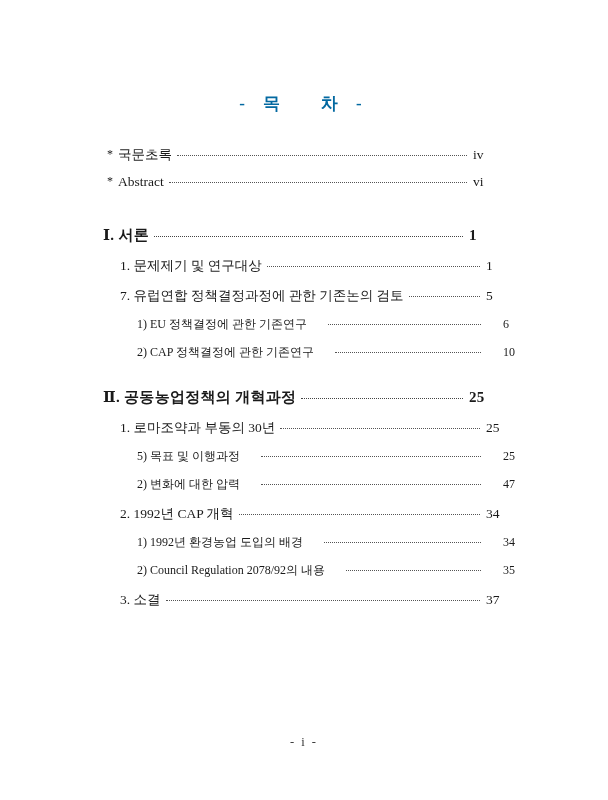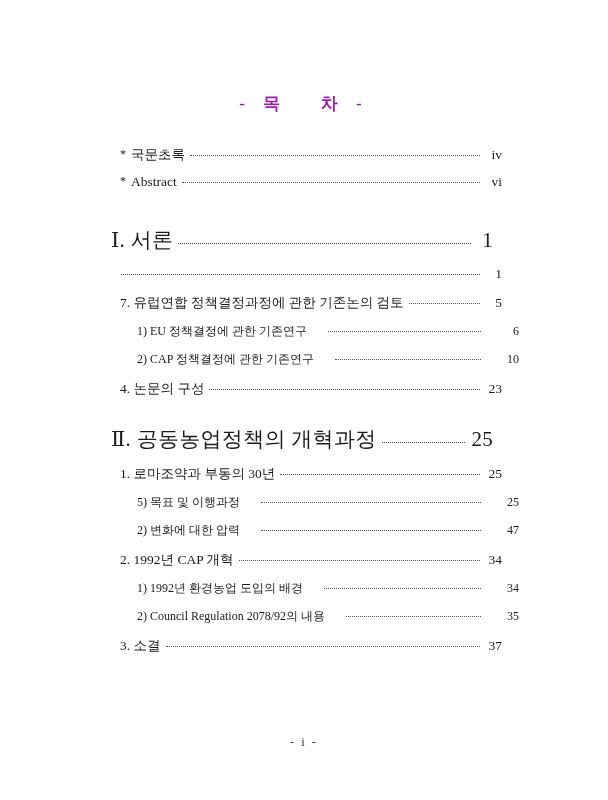--- a/index.html
+++ b/index.html
@@ -25,21 +25,21 @@
   
   .toc-title {
     position: absolute;
     top: 92px;
     left: 0;
     width: 608px;
     text-align: center;
     font-size: 17px;
     font-weight: bold;
     letter-spacing: 7px;
-    color: #a21caf;
+    color: #0369a1;
     white-space: pre;
   }
 
   
   .toc-body {
     position: absolute;
     top: 146px;
     left: 103px;
     width: 382px;
   }
@@ -69,41 +69,40 @@
     position: absolute;
     left: 0;
     right: 0;
     bottom: 0;
     border-bottom: 1px dotted #555555;
   }
 
   .toc-page {
     flex: 0 0 auto;
     padding-left: 4px;
-    text-align: right;
     min-width: 16px;
   }
 
   
   .row-front {
     font-size: 13.5px;
     margin-bottom: 10px;
-    margin-left: 17px;
+    margin-left: 4px;
   }
   .row-front .toc-label .star {
     margin-right: 5px;
     font-size: 12px;
     position: relative;
     top: -1px;
   }
 
   .row-chapter {
-    font-size: 21px;
-    font-weight: normal;
-    margin-left: 8px;
+    font-size: 15px;
+    font-weight: bold;
+    margin-left: 0;
     letter-spacing: 0.3px;
   }
   .row-chapter .toc-leader::before {
     border-bottom-color: #444444;
   }
 
   .row-section {
     font-size: 13.5px;
     margin-left: 17px;
   }
@@ -154,20 +153,21 @@
 
     <div class="spacer-front"></div>
 
     <div class="toc-row row-chapter">
       <span class="toc-label">Ⅰ. 서론</span>
       <span class="toc-leader"></span>
       <span class="toc-page">1</span>
     </div>
 
     <div class="toc-row row-section gap-m">
+      <span class="toc-label">1. 문제제기 및 연구대상</span>
       <span class="toc-leader"></span>
       <span class="toc-page">1</span>
     </div>
 
     <div class="toc-row row-section gap-m">
       <span class="toc-label">7. 유럽연합 정책결정과정에 관한 기존논의 검토</span>
       <span class="toc-leader"></span>
       <span class="toc-page">5</span>
     </div>
 
@@ -177,25 +177,20 @@
       <span class="toc-page">6</span>
     </div>
 
     <div class="toc-row row-sub gap-s">
       <span class="toc-label">2) CAP 정책결정에 관한 기존연구</span>
       <span class="toc-leader"></span>
       <span class="toc-page">10</span>
     </div>
 
 
-    <div class="toc-row row-section gap-m">
-      <span class="toc-label">4. 논문의 구성</span>
-      <span class="toc-leader"></span>
-      <span class="toc-page">23</span>
-    </div>
 
     <div class="spacer-chapter"></div>
 
     <div class="toc-row row-chapter">
       <span class="toc-label">Ⅱ. 공동농업정책의 개혁과정</span>
       <span class="toc-leader"></span>
       <span class="toc-page">25</span>
     </div>
 
     <div class="toc-row row-section gap-m">

